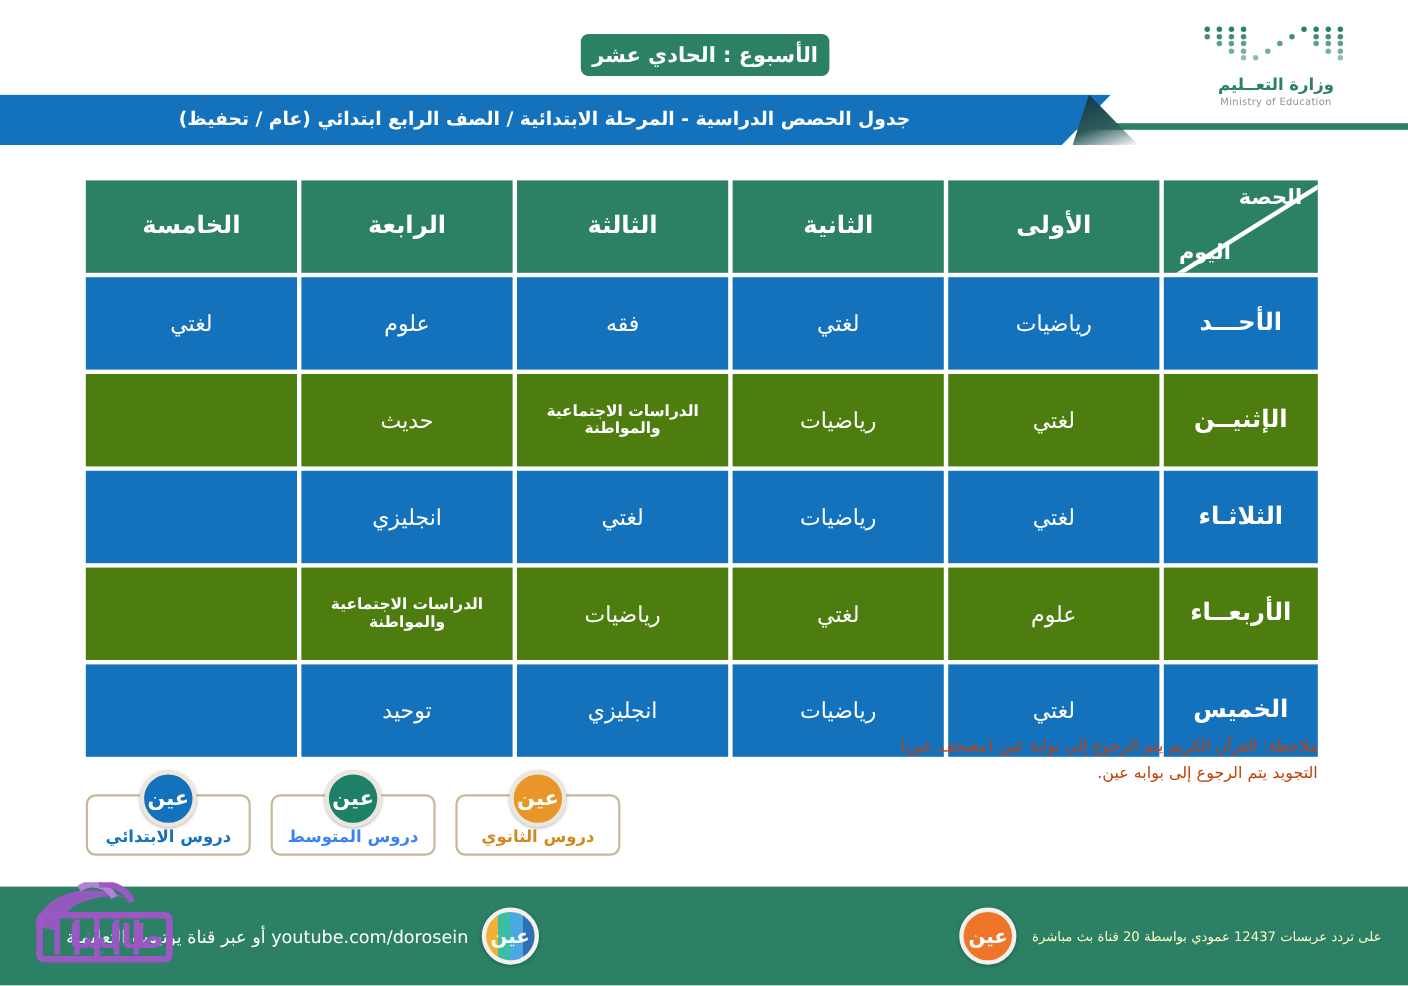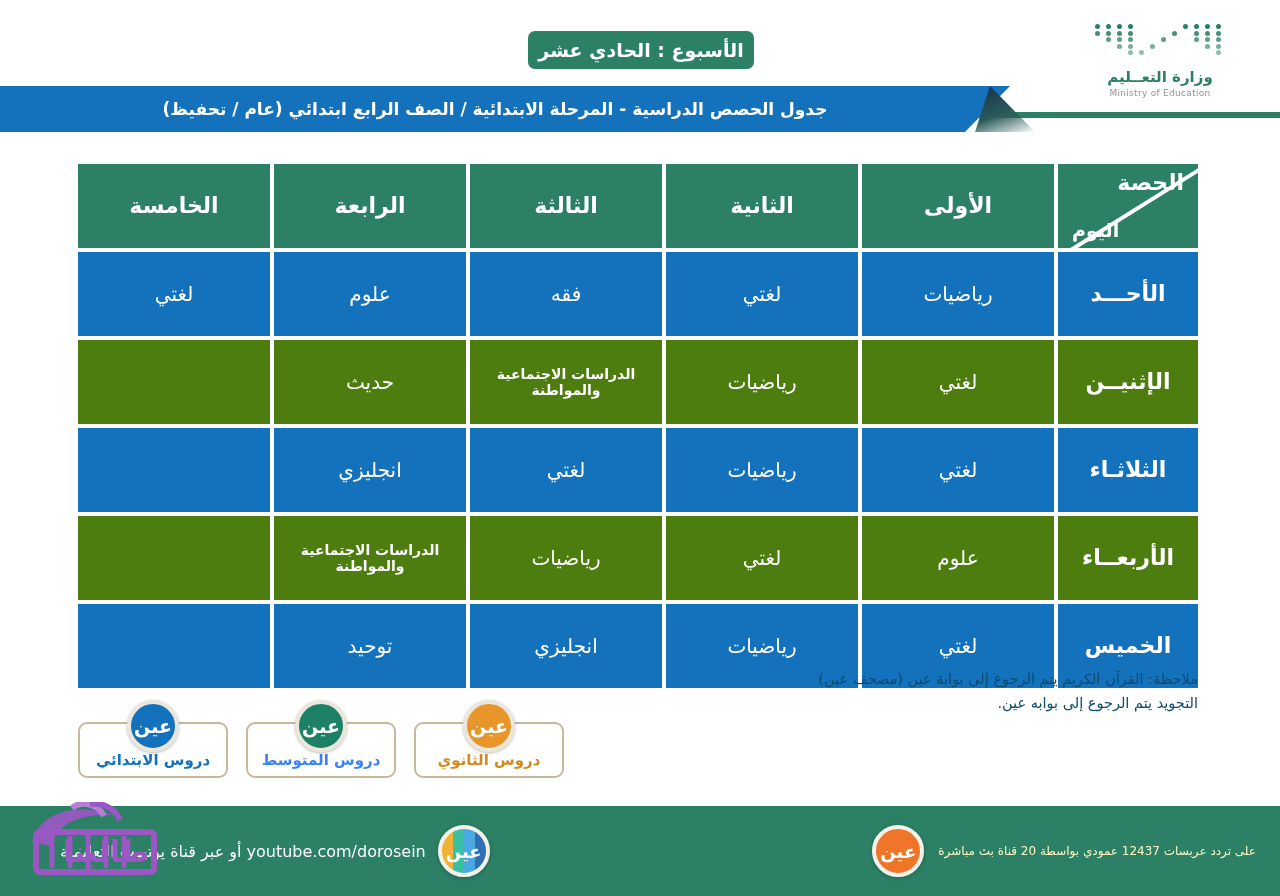--- a/index.html
+++ b/index.html
@@ -76,30 +76,30 @@
   
   .c-corner {
     position: relative; width: 140px; flex: 0 0 140px; background: #2b8065;
     overflow: hidden;
   }
   .c-corner .diag {
     position: absolute; left: -20px; top: 50%; width: 200px; height: 4px;
     background: #ffffff; transform: rotate(-32deg); transform-origin: center;
   }
   .c-corner .lbl-top {
-    position: absolute; right: 14px; top: 6px; font-size: 22px; font-weight: bold; color:#fff;
+    position: absolute; right: 14px; top: 6px; font-size: 19px; font-weight: bold; color:#fff;
   }
   .c-corner .lbl-bot {
     position: absolute; left: 14px; bottom: 6px; font-size: 19px; font-weight: bold; color:#fff;
   }
 
   
   .notes {
     position: absolute; right: 82px; top: 668px; width: 520px;
-    text-align: right; color: #0c4a6e; font-size: 14.5px; line-height: 1.65;
+    text-align: right; color: #c2410c; font-size: 14.5px; line-height: 1.65;
   }
 
   
   .badges { position: absolute; left: 78px; top: 700px; display: flex; flex-direction: row; gap: 18px; }
   .badge { position: relative; width: 150px; height: 78px; }
   .badge-box {
     position: absolute; left: 0; bottom: 0; width: 150px; height: 56px;
     border: 2px solid #c8b89a; border-radius: 9px; background: #ffffff;
     display: flex; align-items: flex-end; justify-content: center;
     padding-bottom: 7px; font-size: 15px; font-weight: bold;

